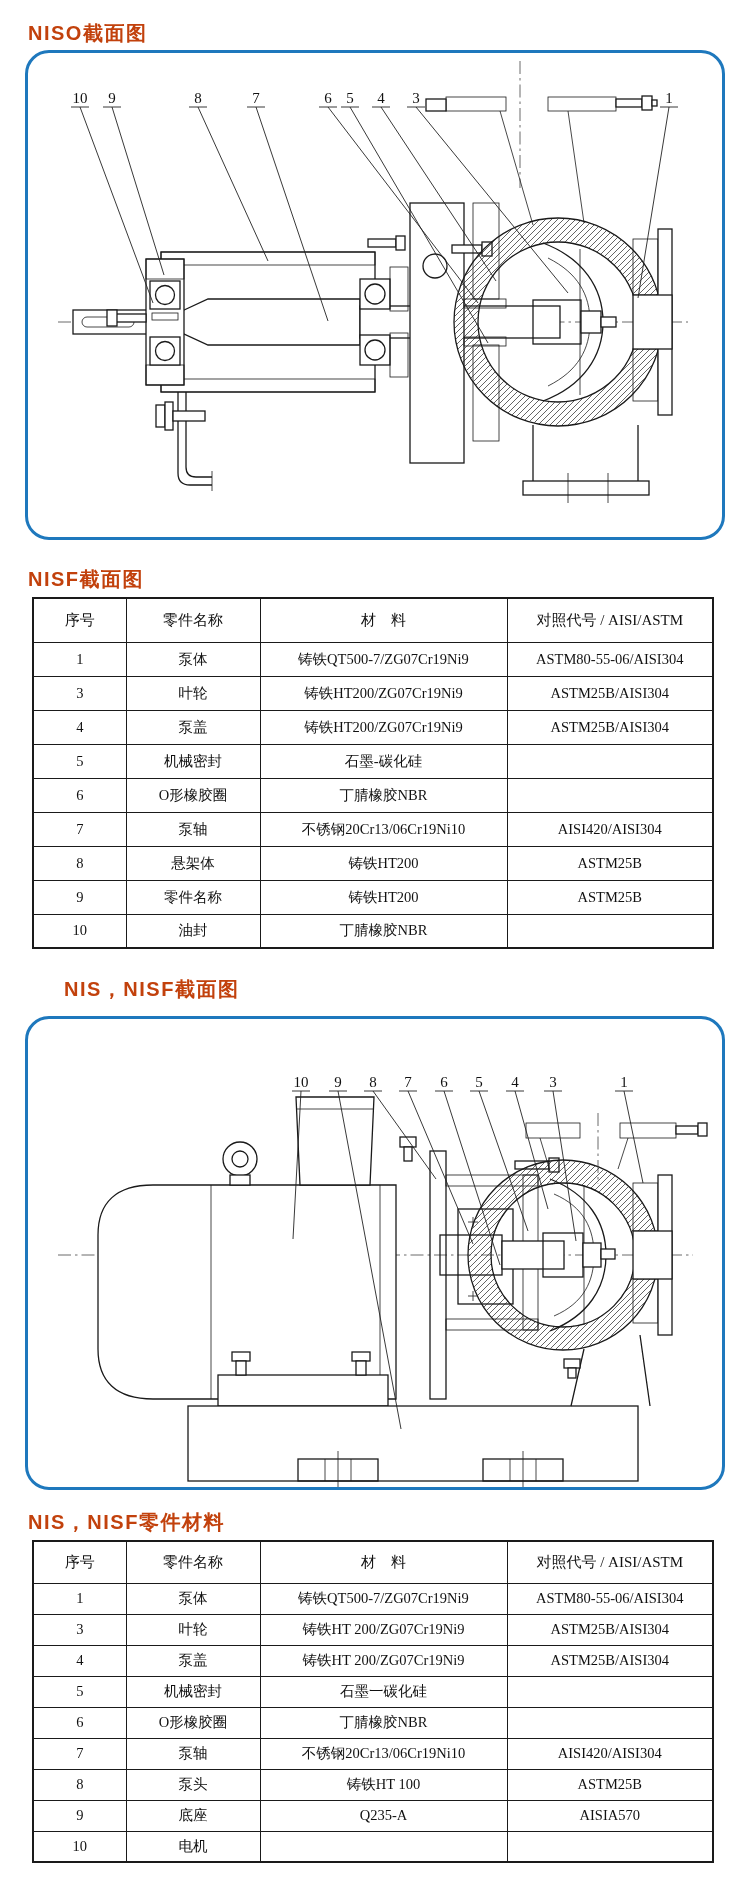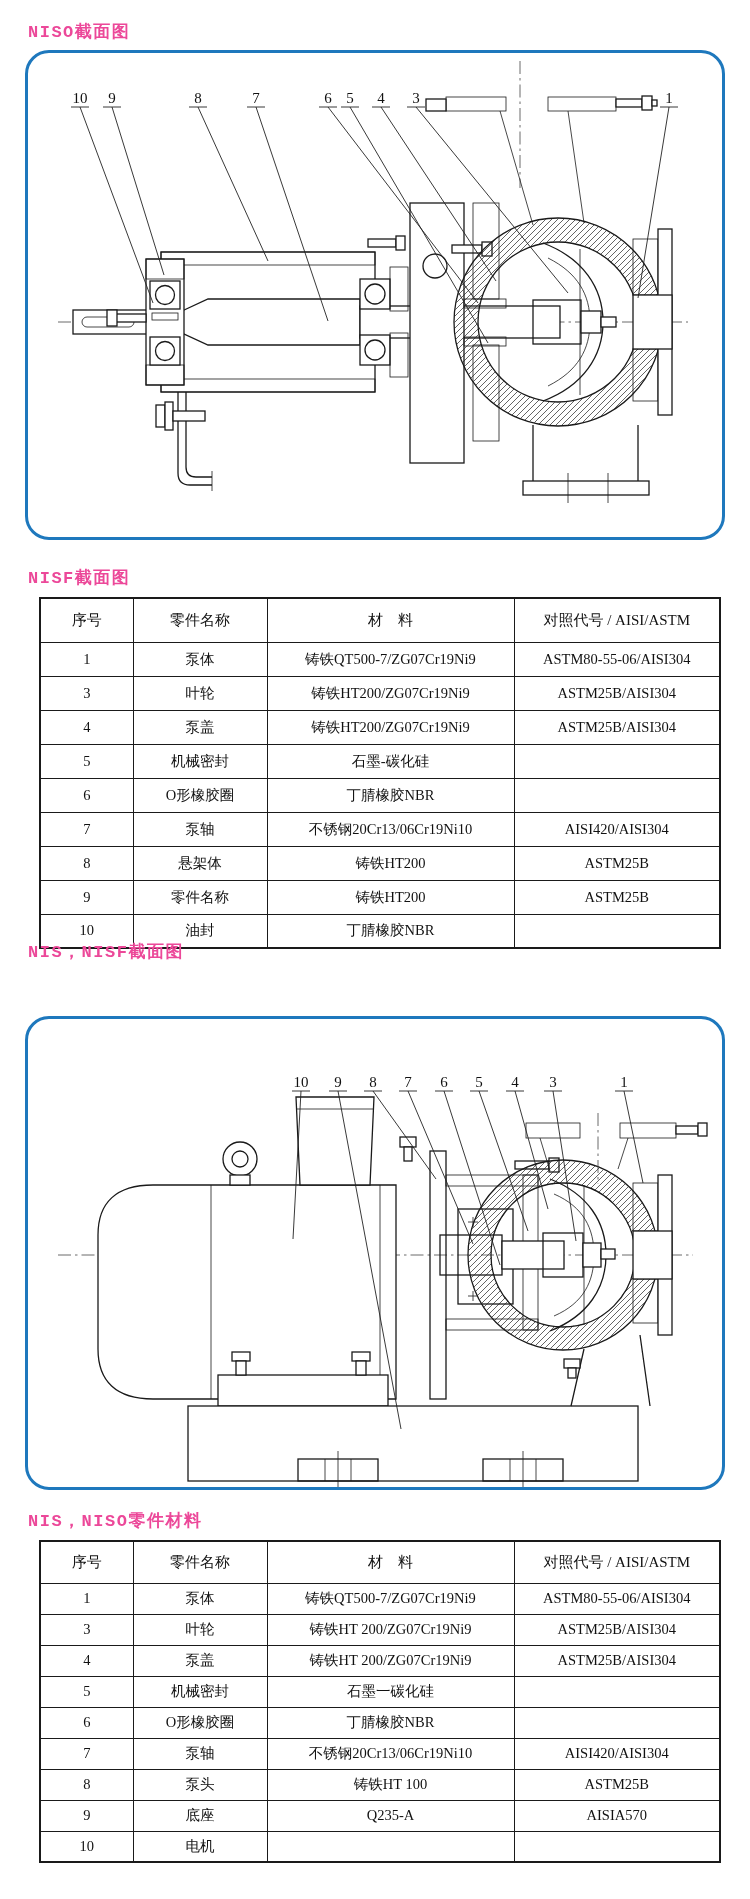--- a/index.html
+++ b/index.html
@@ -4,38 +4,38 @@
 <style>
   * { margin:0; padding:0; box-sizing:border-box; }
   html,body { background:#ffffff; }
   body {
     position:relative; width:750px; height:1899px;
     font-family:"Liberation Serif", serif; color:#111;
     overflow:hidden;
   }
   .sec-title {
     position:absolute; left:28px;
-    font-family:Liberation Mono, monospace;
-    font-weight:700; font-size:17px; letter-spacing:1.5px; color:#ec4899;
+    font-family:Liberation Sans, sans-serif;
+    font-weight:700; font-size:20px; letter-spacing:1.5px; color:#c2410c;
     white-space:nowrap;
   }
   .frame {
     position:absolute; left:25px; width:700px;
     border:3px solid #1e78bd; border-radius:24px; background:#fff;
     overflow:hidden;
   }
   #frame1 { top:50px;  height:490px; }
   #frame2 { top:1016px; height:474px; }
-  #t1 { top:566px; } #t2 { top:940px; } #t3 { top:1509px; }
+  #t1 { top:566px; } #t2 { top:976px;margin-left:36px; } #t3 { top:1509px; }
   #title1 { top:20px; }
 
   table {
     position:absolute; left:32px; width:680px;
     border-collapse:collapse; table-layout:fixed;
-    font-family:"Liberation Serif", serif; font-size:14.5px;margin-left:7px;
+    font-family:"Liberation Serif", serif; font-size:14.5px;
   }
   #table1 { top:597px; } #table2 { top:1540px; }
   th, td {
     border:1px solid #1a1a1a; text-align:center; vertical-align:middle;
     font-weight:normal; padding:0 4px; overflow:hidden; white-space:nowrap;
   }
   table { border:2px solid #1a1a1a; }
   #table1 th { height:44px; } #table1 td { height:34px; }
   #table2 th { height:42px; } #table2 td { height:31px; }
   th { font-size:15px; }
@@ -386,21 +386,21 @@
     <text class="callout" x="380" y="68">7</text>
     <text class="callout" x="416" y="68">6</text>
     <text class="callout" x="451" y="68">5</text>
     <text class="callout" x="487" y="68">4</text>
     <text class="callout" x="525" y="68">3</text>
     <text class="callout" x="596" y="68">1</text>
   </g>
 </svg>
 </div>
 
-<div id="t3" class="sec-title">NIS，NISO零件材料</div>
+<div id="t3" class="sec-title">NIS，NISF零件材料</div>
 
 <table id="table2">
   <colgroup>
       <col style="width:93px">
       <col style="width:134px">
       <col style="width:247px">
       <col style="width:206px">
     </colgroup>
   <thead>
     <tr>

